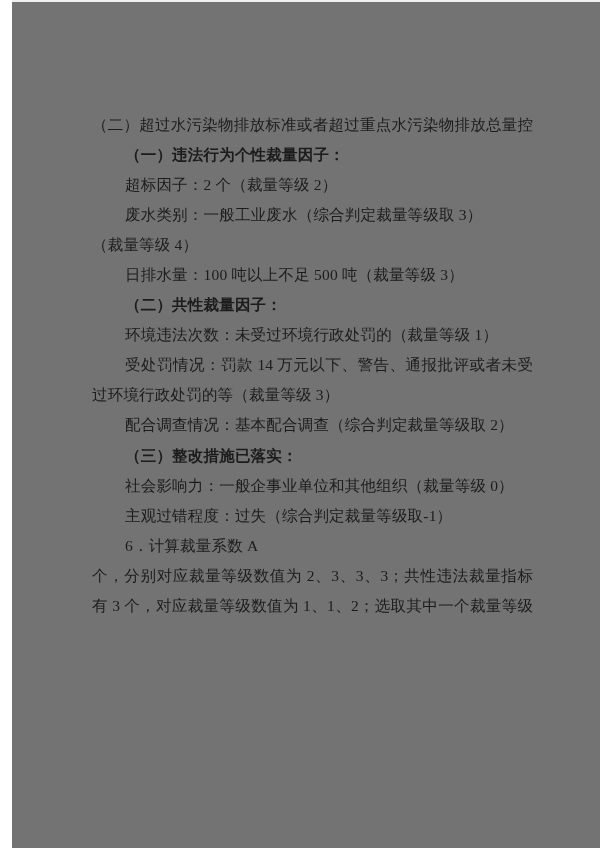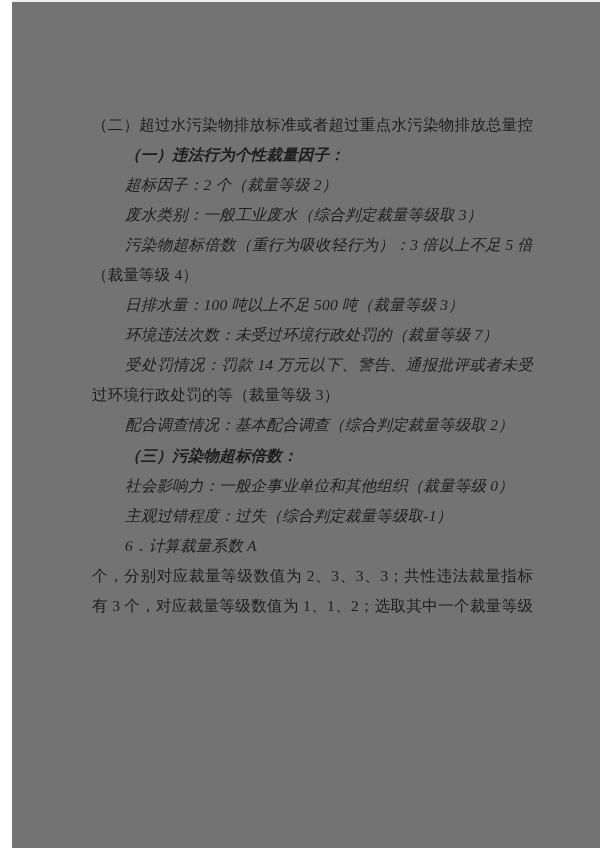--- a/index.html
+++ b/index.html
@@ -27,21 +27,20 @@
     font-size: 15.5px;
   }
   .line {
     height: 30.05px;
     line-height: 30.05px;
     white-space: nowrap;
     letter-spacing: 0.2px;
   }
   .line.indent {
     padding-left: 33px;
-    font-style: italic;
   }
   .line.bold {
     font-weight: 700;
   }
   .line.fill {
     white-space: normal;
     overflow: hidden;
     text-align: justify;
     text-align-last: justify;
     letter-spacing: 0;
@@ -49,27 +48,27 @@
 </style>
 </head>
 <body>
 
 <div class="page">
   <div class="text-block">
     <div class="line fill">（二）超过水污染物排放标准或者超过重点水污染物排放总量控</div>
     <div class="line indent bold">（一）违法行为个性裁量因子：</div>
     <div class="line indent">超标因子：2 个（裁量等级 2）</div>
     <div class="line indent">废水类别：一般工业废水（综合判定裁量等级取 3）</div>
-    <div class="line indent fill">污染物超标倍数（重行为吸收轻行为）：3 倍以上不足 5 倍</div>
     <div class="line">（裁量等级 4）</div>
     <div class="line indent">日排水量：100 吨以上不足 500 吨（裁量等级 3）</div>
-    <div class="line indent">环境违法次数：未受过环境行政处罚的（裁量等级 7）</div>
+    <div class="line indent bold">（二）共性裁量因子：</div>
+    <div class="line indent">环境违法次数：未受过环境行政处罚的（裁量等级 1）</div>
     <div class="line indent fill">受处罚情况：罚款 14 万元以下、警告、通报批评或者未受</div>
     <div class="line">过环境行政处罚的等（裁量等级 3）</div>
     <div class="line indent">配合调查情况：基本配合调查（综合判定裁量等级取 2）</div>
-    <div class="line indent bold">（三）污染物超标倍数：</div>
+    <div class="line indent bold">（三）整改措施已落实：</div>
     <div class="line indent">社会影响力：一般企事业单位和其他组织（裁量等级 0）</div>
     <div class="line indent">主观过错程度：过失（综合判定裁量等级取-1）</div>
     <div class="line indent">6．计算裁量系数 A</div>
     <div class="line fill">个，分别对应裁量等级数值为 2、3、3、3；共性违法裁量指标</div>
     <div class="line fill">有 3 个，对应裁量等级数值为 1、1、2；选取其中一个裁量等级</div>
   </div>
 </div>
 
 </body></html>

